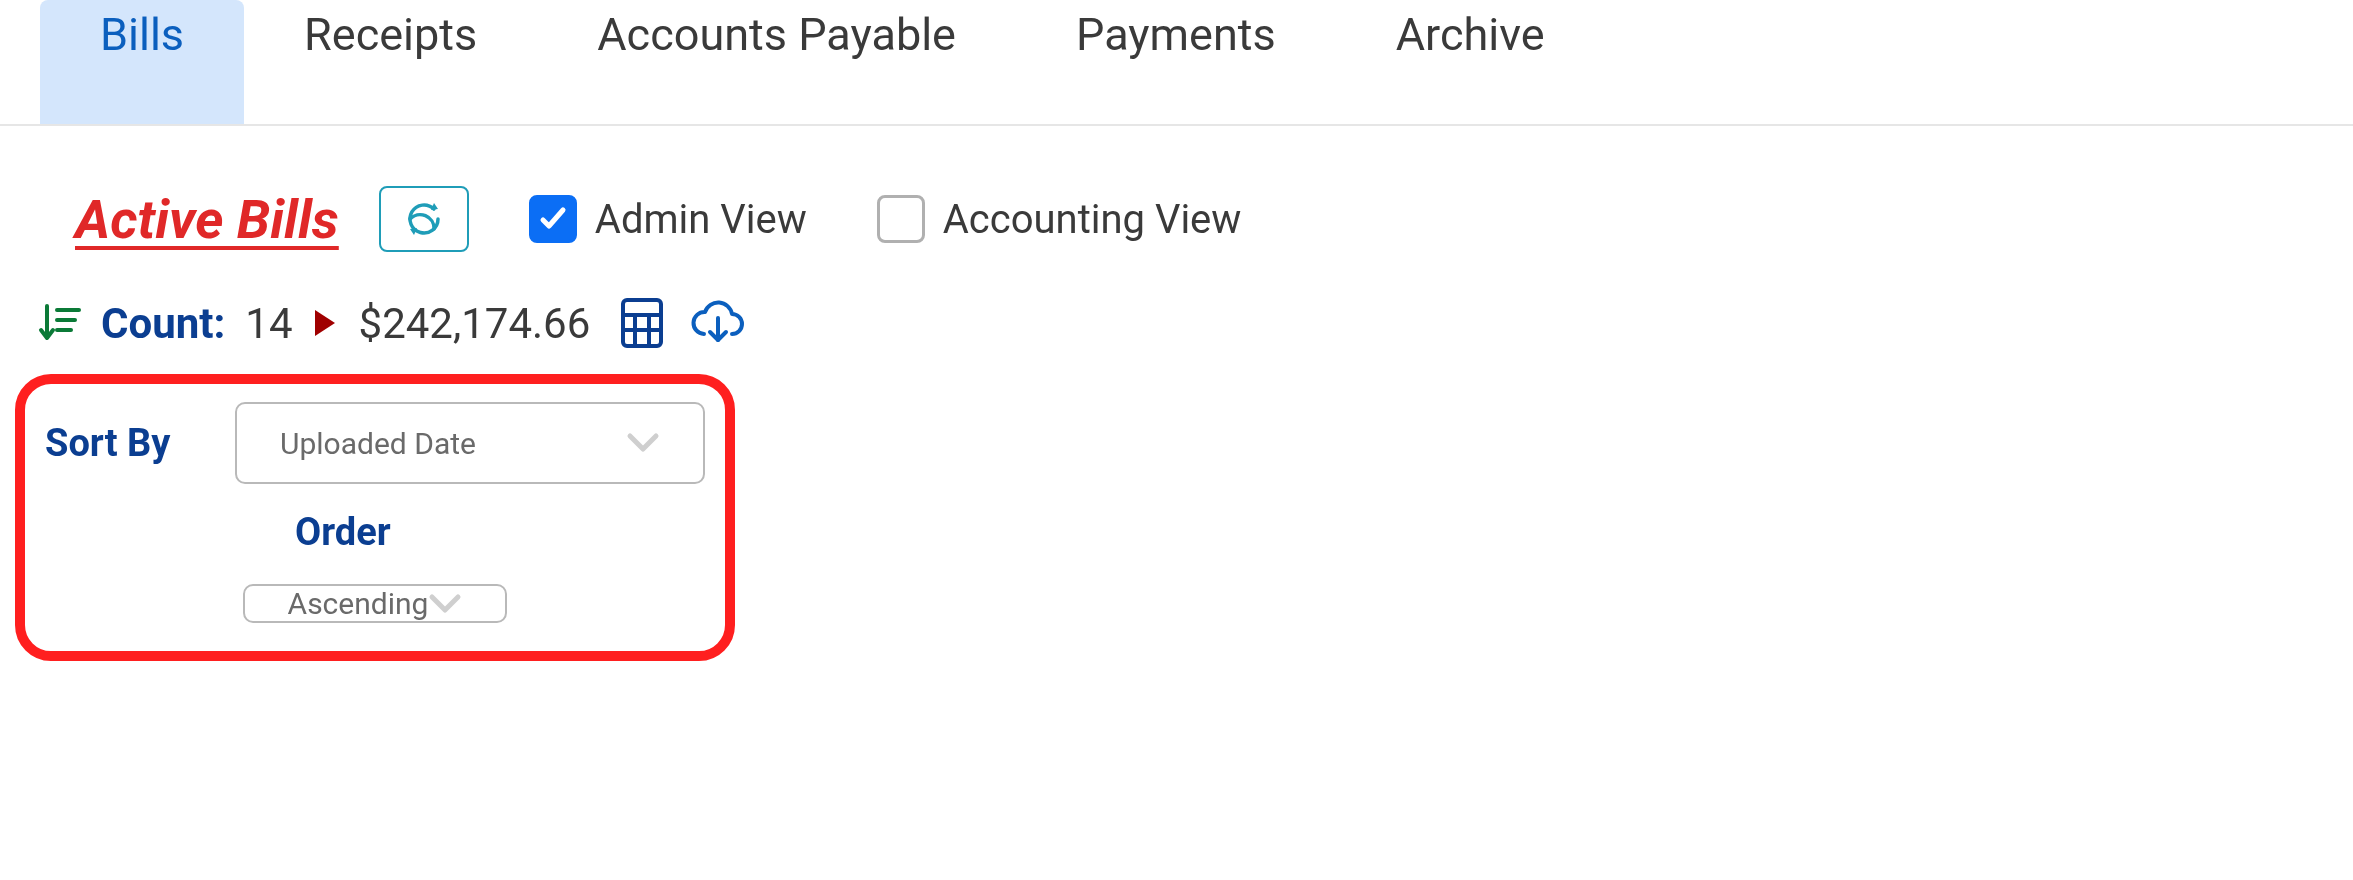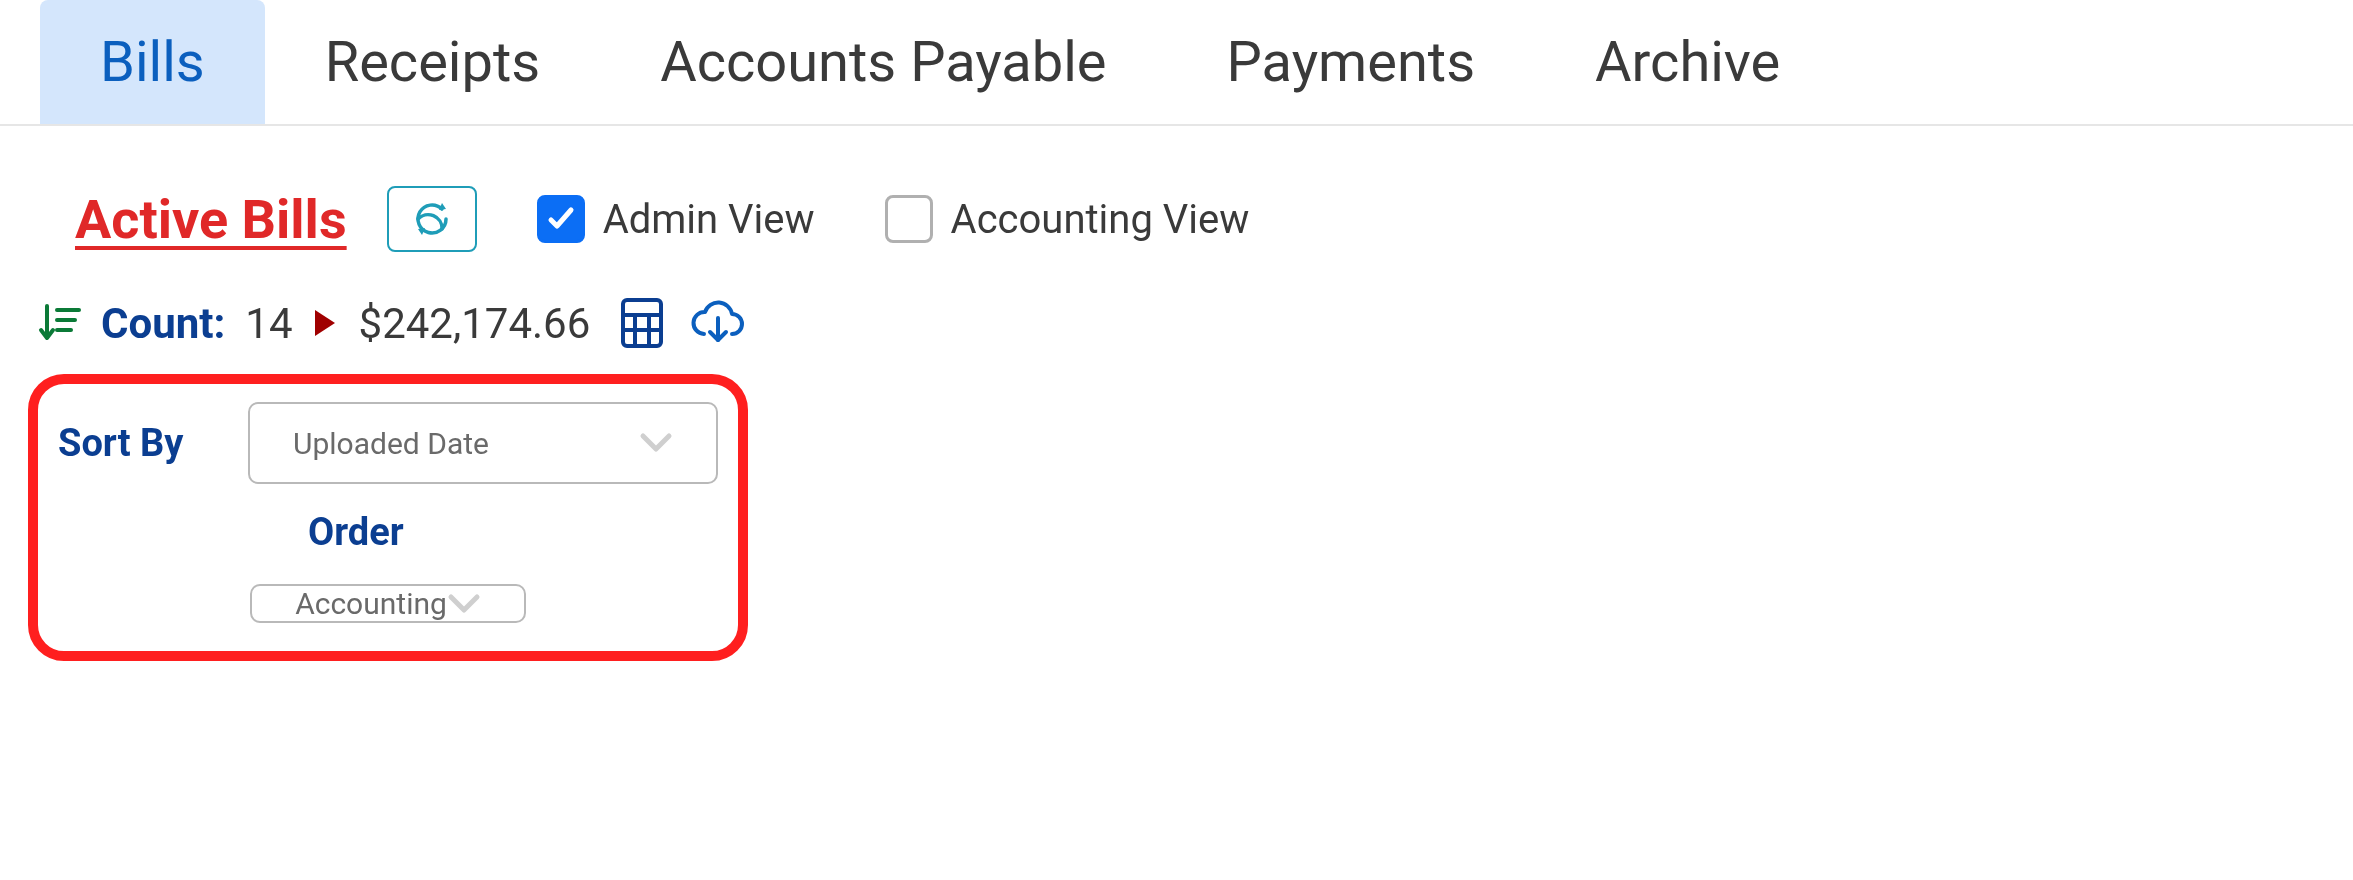--- a/index.html
+++ b/index.html
@@ -30,23 +30,22 @@
   .tabs {
     display: flex;
     align-items: stretch;
     height: 124px;
     border-bottom: 2px solid #e6e6e6;
     padding-left: 40px;
     gap: 0;
   }
   .tab {
     display: flex;
-    align-items: center;
-    padding: 14px 60px;
-    font-size: 56px;
+    padding: 8px 60px;
+    font-size: 45px;
     font-weight: 400;
     color: var(--text-dark);
     cursor: pointer;
     user-select: none;
   }
   .tab.active {
     background: var(--tab-blue-bg);
     color: var(--tab-blue-fg);
     font-weight: 400;
     border-top-left-radius: 8px;
@@ -61,20 +60,21 @@
     gap: 40px;
   }
   .page-title {
     font-size: 54px;
     font-weight: 700;
     color: var(--red);
     text-decoration: underline;
     text-underline-offset: 8px;
     text-decoration-thickness: 4px;
     cursor: pointer;
+    font-style: italic;
   }
   .refresh-btn {
     width: 86px;
     height: 62px;
     border: 2px solid var(--teal);
     border-radius: 8px;
     background: #ffffff;
     display: flex;
     align-items: center;
     justify-content: center;
@@ -126,21 +126,21 @@
   .sort-indicator svg { display:block; }
   .count-label { color: var(--text-navy); font-weight: 700; }
   .count-value { color: var(--text-dark); font-weight: 400; }
   .play-sep svg { display:block; }
   .total-value { color: var(--text-dark); font-weight: 400; }
   .icon-btn { cursor: pointer; display: flex; align-items: center; }
   .icon-btn svg { display:block; }
 
   
   .sort-panel {
-    margin: 25px 0 0 28px;
+    margin: 25px 0 0 15px;
     width: 720px;
     border: 10px solid #ff1f1f;
     border-radius: 36px;
     padding: 18px 20px 28px 20px;
     box-sizing: border-box;
   }
   .sort-row {
     display: flex;
     align-items: center;
     gap: 30px;
@@ -278,21 +278,21 @@
       <span>
         <svg width="34" height="22" viewBox="0 0 34 22">
             <path d="M4 4l13 13L30 4" stroke="#cfcfcf" stroke-width="5" fill="none" stroke-linecap="round" stroke-linejoin="round"></path>
           </svg>
       </span>
     </div>
   </div>
   <div class="sort-row">
     <span class="sort-label">Order</span>
     <div class="select">
-      <span>Accounting</span>
+      <span>Ascending</span>
       <span>
         <svg width="34" height="22" viewBox="0 0 34 22">
             <path d="M4 4l13 13L30 4" stroke="#cfcfcf" stroke-width="5" fill="none" stroke-linecap="round" stroke-linejoin="round"></path>
           </svg>
       </span>
     </div>
   </div>
 </div>
 
 </body></html>

